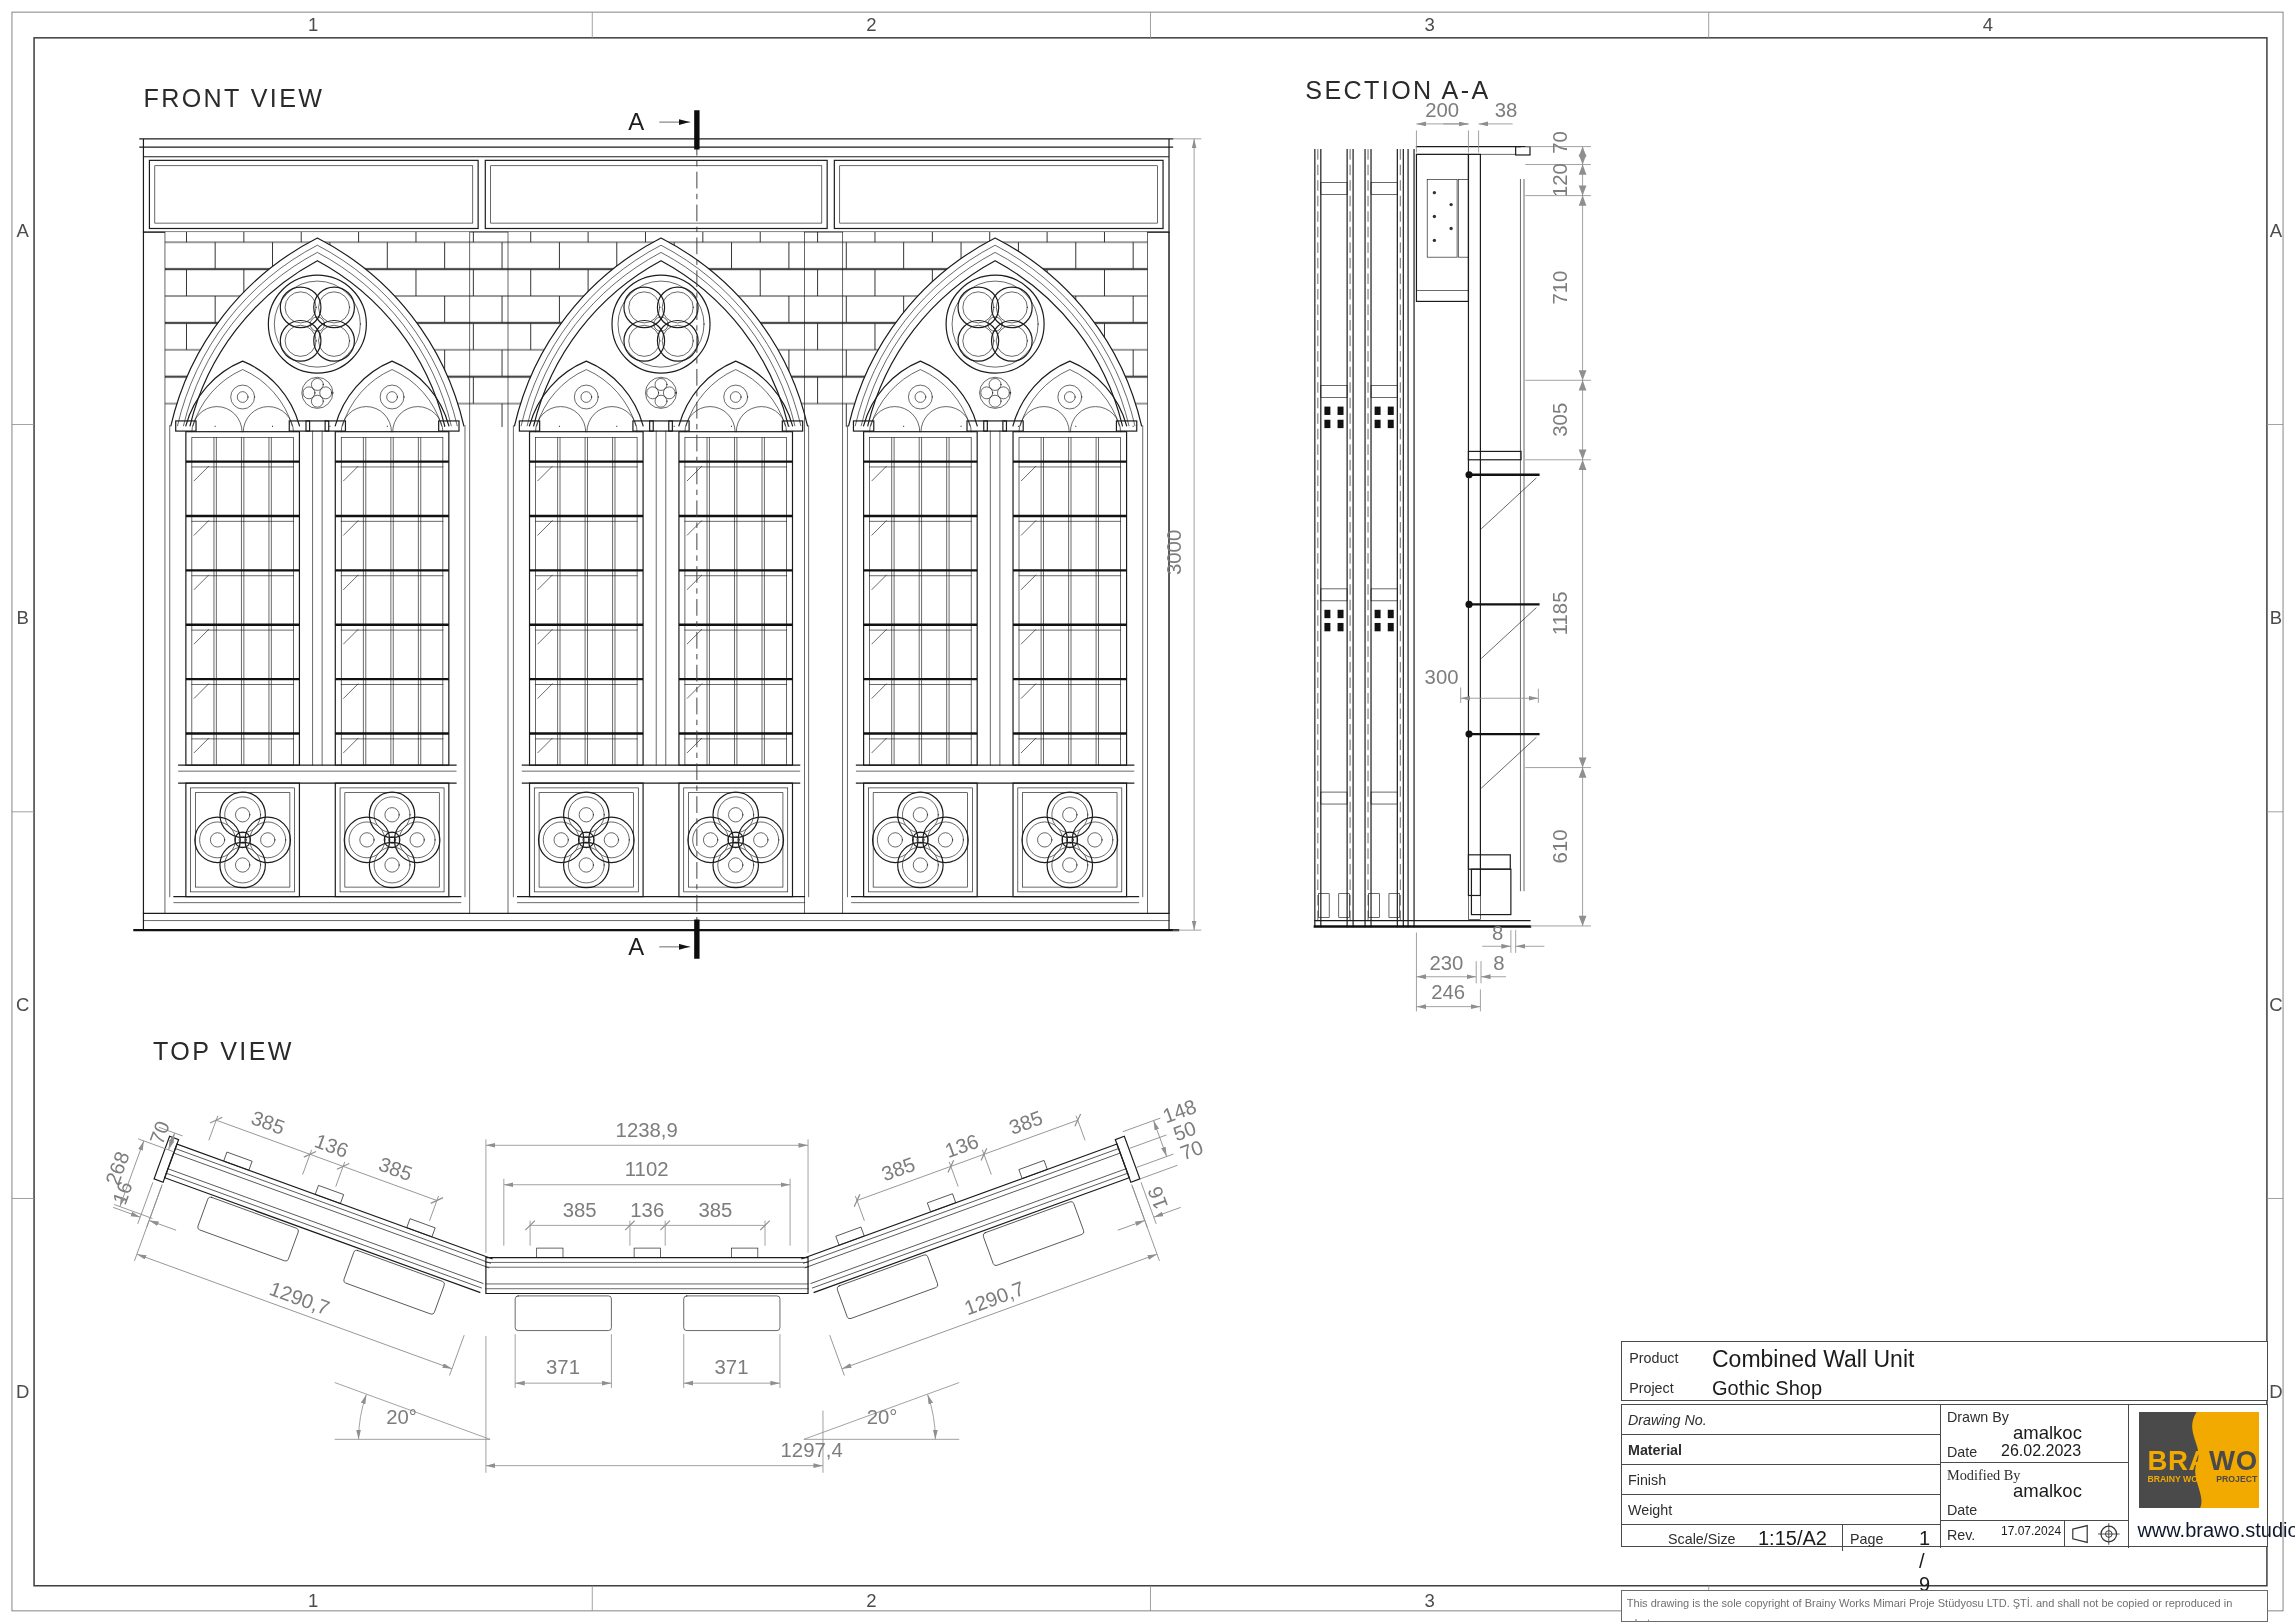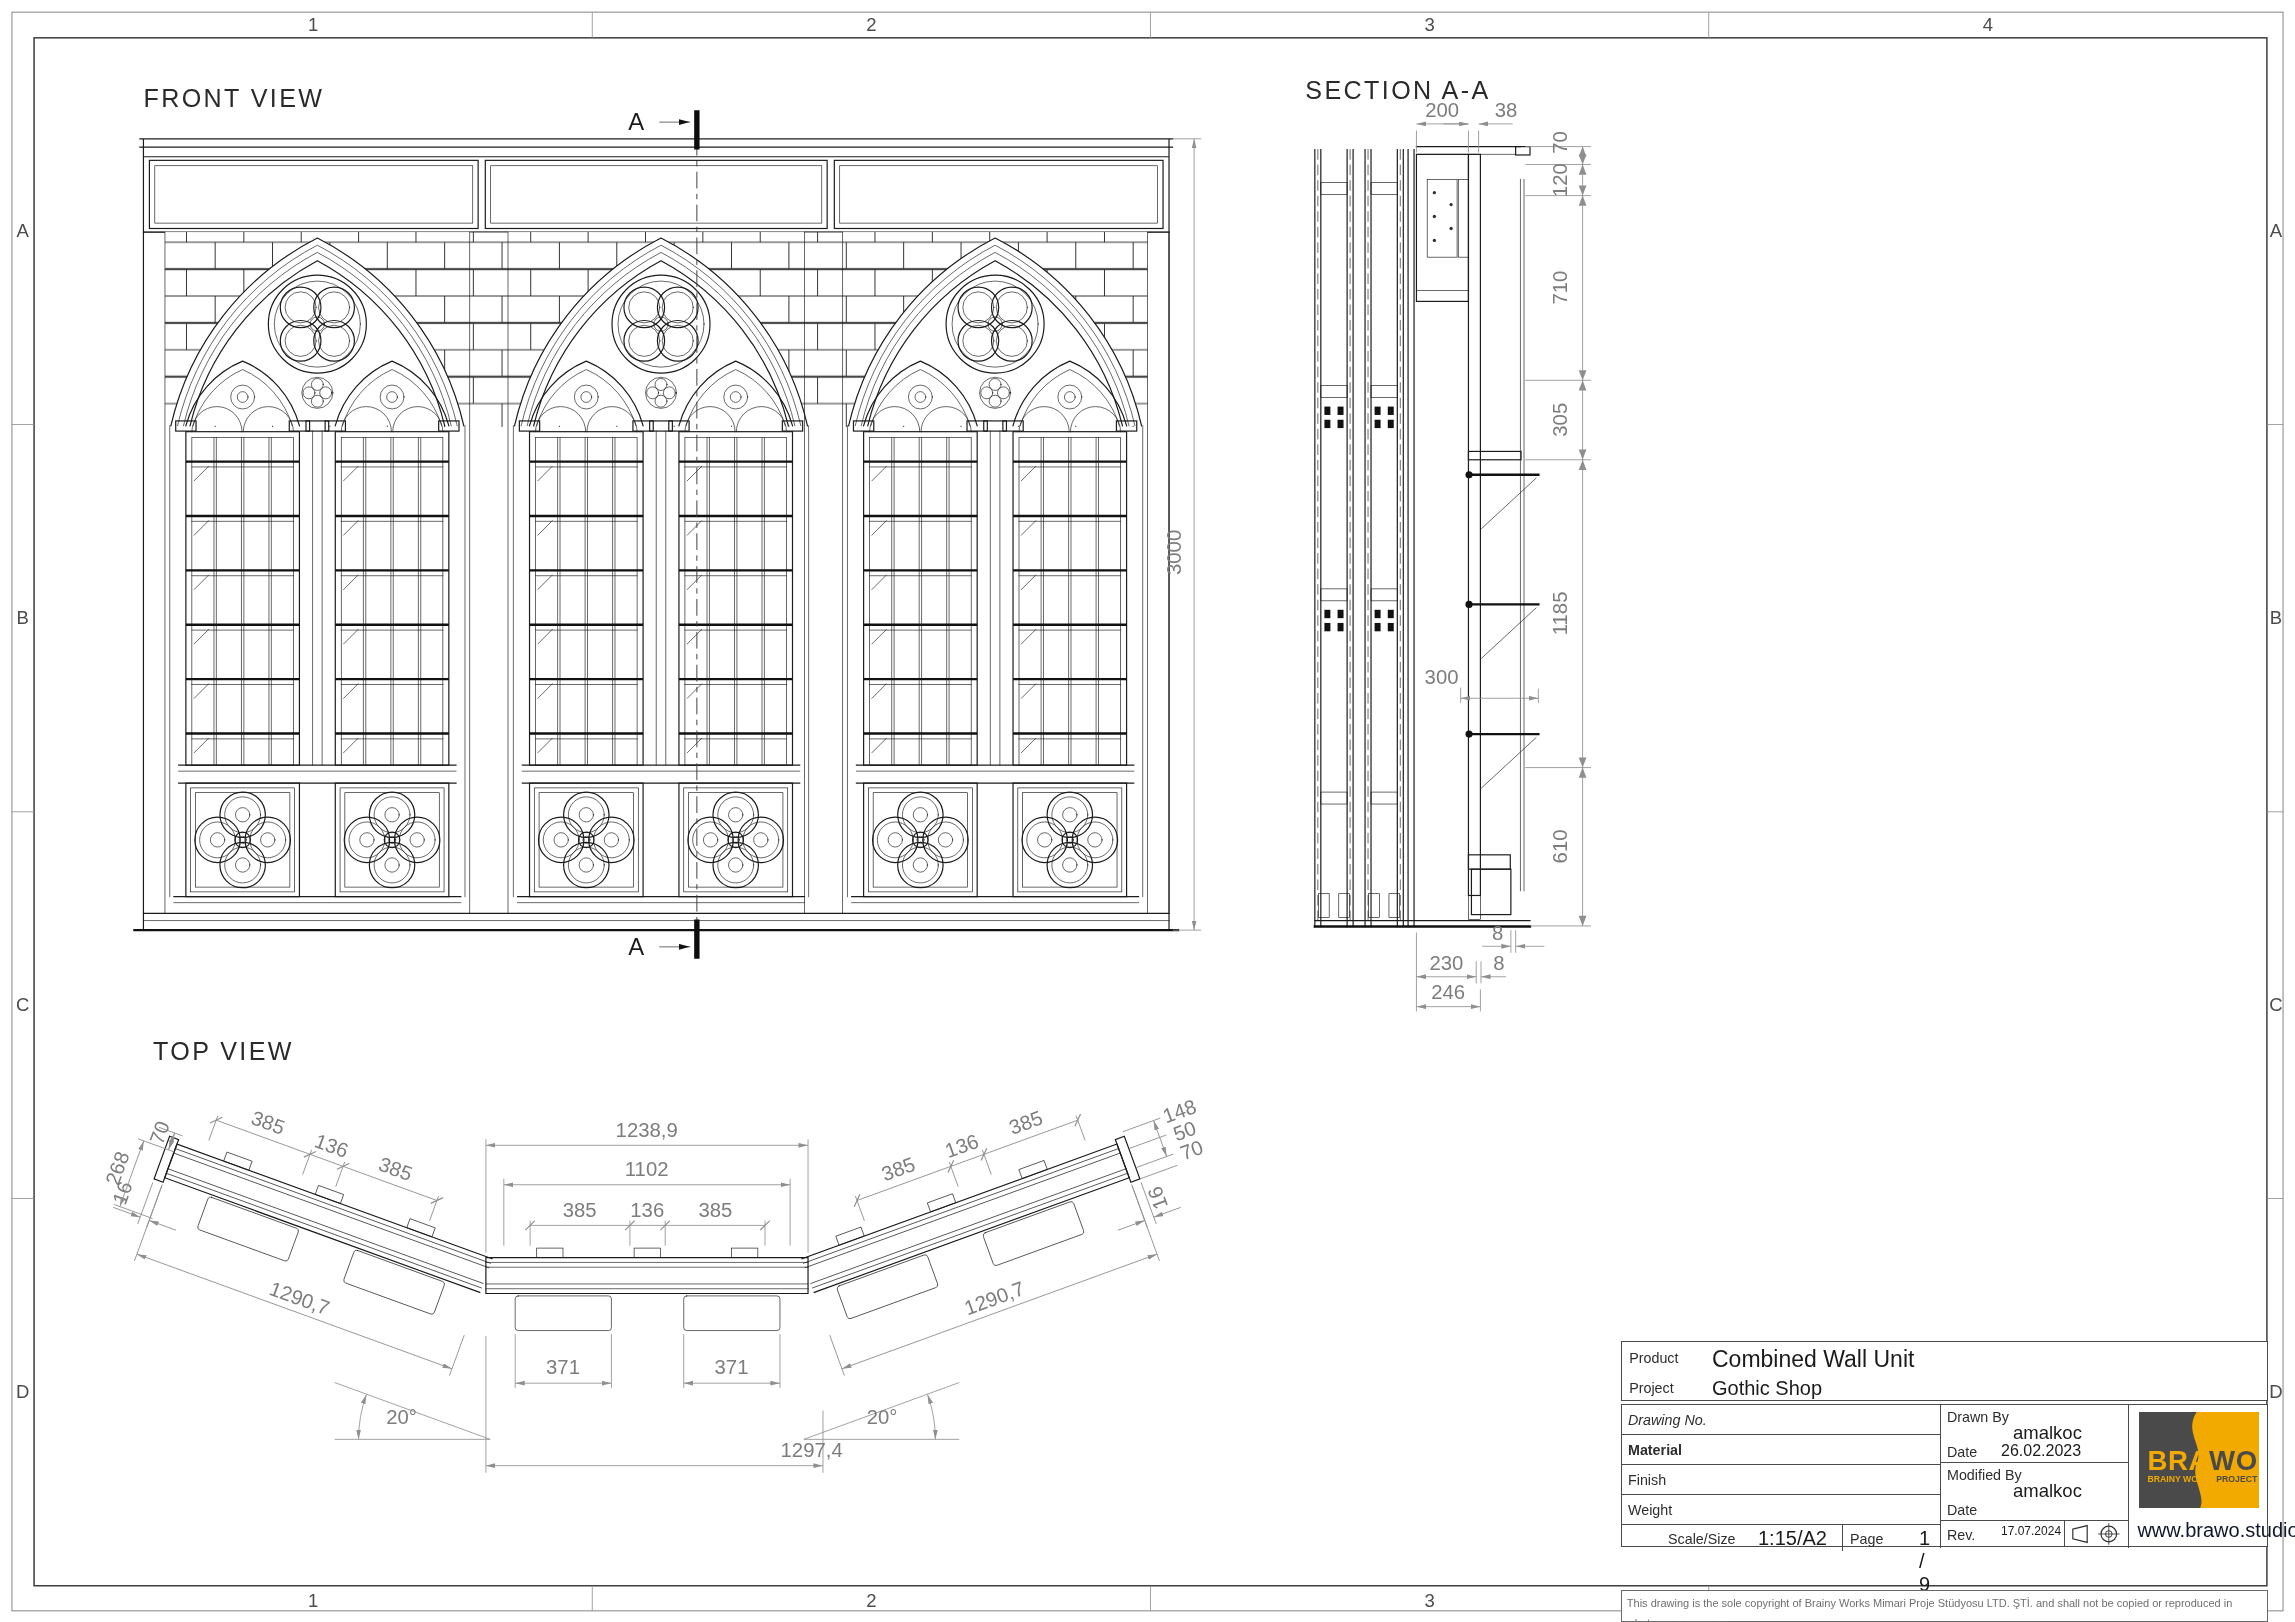--- a/index.html
+++ b/index.html
@@ -461,21 +461,21 @@
     </div>
 
     <div style="position:absolute;left:319px;top:0;width:188px;height:143px;border-right:1.2px solid #4a4a4a;box-sizing:border-box;">
       <div style="position:relative;height:57px;border-bottom:1.2px solid #4a4a4a;">
         <span class="lbl" style="left:6px;top:3.6px;">Drawn By</span>
         <span class="val" style="left:72px;top:16.7px;font-size:18.5px;">amalkoc</span>
         <span class="lbl" style="left:6px;top:39px;">Date</span>
         <span class="val" style="left:60px;top:37px;font-size:16px;">26.02.2023</span>
       </div>
       <div style="position:relative;height:57px;border-bottom:1.2px solid #4a4a4a;">
-        <span class="lbl" style="left:6px;top:3.6px;">Modified By</span>
+        <span class="lbl" style="left:6px;top:3.6px;font-family:Liberation Serif, serif;">Modified By</span>
         <span class="val" style="left:72px;top:16.7px;font-size:18.5px;">amalkoc</span>
         <span class="lbl" style="left:6px;top:39px;">Date</span>
         <span class="val" style="left:60px;top:37px;font-size:12px;margin-top:24px;">17.07.2024</span>
       </div>
       <div style="position:relative;height:26px;">
         <span class="lbl" style="left:6px;top:6px;">Rev.</span>
         <span style="position:absolute;left:123px;top:0;width:1.2px;height:26px;background:#4a4a4a;"></span>
         <svg width="60" height="24" style="position:absolute;left:127px;top:1.2px;" viewBox="0 0 100 40">
           <path d="M8,12 L32,6 V34 L8,28 Z" fill="none" stroke="#333" stroke-width="2"></path>
           <circle cx="68" cy="20" r="13" fill="none" stroke="#333" stroke-width="2"></circle>

